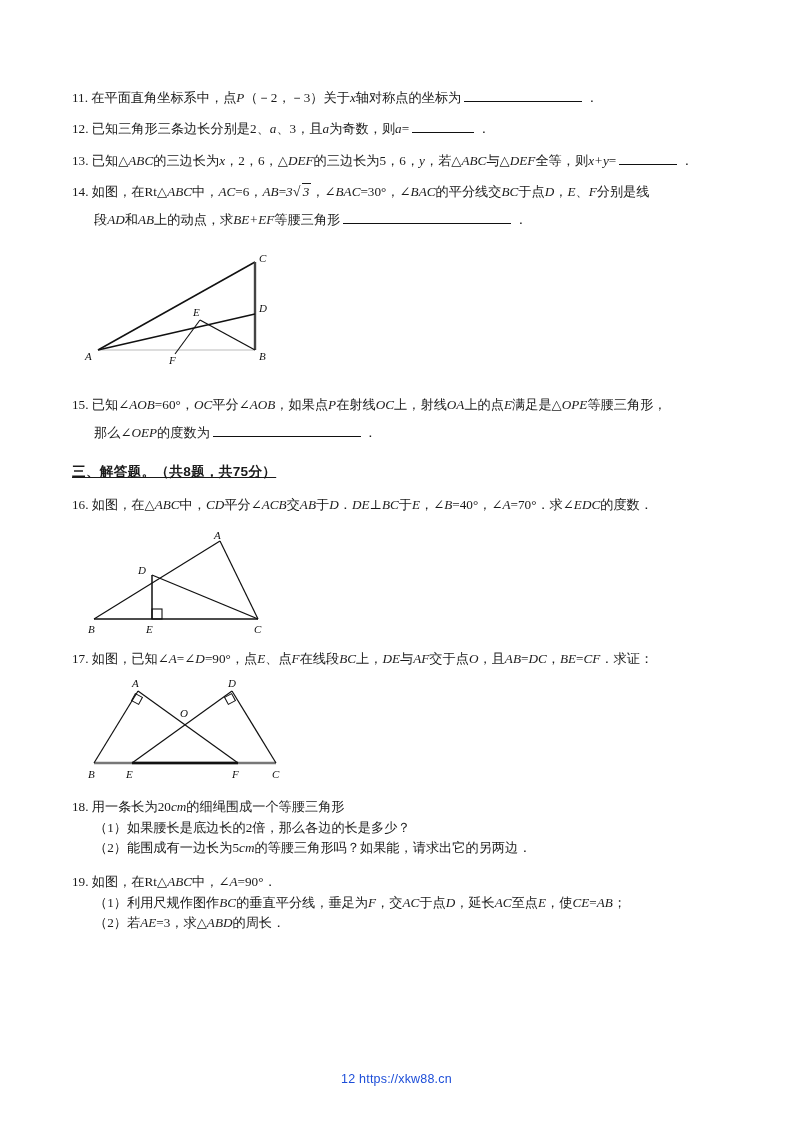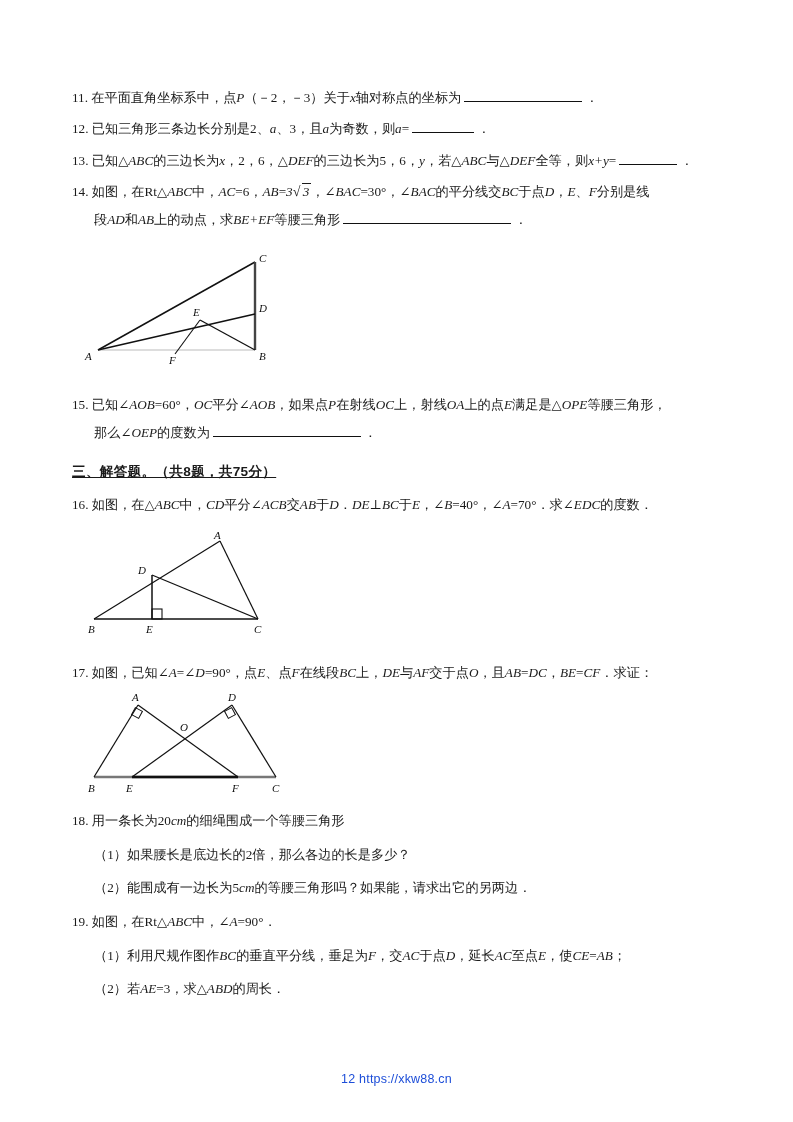--- a/index.html
+++ b/index.html
@@ -45,21 +45,20 @@
     display: inline;
   }
   .indent {
     display: block;
     padding-left: 22px;
     margin-top: 7px;
   }
   .sub {
     display: block;
     padding-left: 22px;
-    margin-top: 13px;
     font-size: 13.2px;
   }
   .mathit {
     font-style: italic;
     font-family: "Liberation Serif", serif;
   }
 
   
   .blank {
     display: inline-block;
@@ -210,21 +209,21 @@
         <line x1="72" y1="48" x2="72" y2="92" stroke="#111" stroke-width="1.5"></line>
         <rect x="72" y="82" width="10" height="10" fill="none" stroke="#111" stroke-width="1.1"></rect>
         <text x="134" y="12" font-size="11" font-style="italic" font-family="Liberation Serif, serif" fill="#111">A</text>
         <text x="8" y="106" font-size="11" font-style="italic" font-family="Liberation Serif, serif" fill="#111">B</text>
         <text x="174" y="106" font-size="11" font-style="italic" font-family="Liberation Serif, serif" fill="#111">C</text>
         <text x="58" y="47" font-size="11" font-style="italic" font-family="Liberation Serif, serif" fill="#111">D</text>
         <text x="66" y="106" font-size="11" font-style="italic" font-family="Liberation Serif, serif" fill="#111">E</text>
       </svg>
     </div>
 
-    <div class="q" style="margin-top:26px;margin-bottom:4px;">
+    <div class="q" style="margin-top:12px;margin-bottom:4px;">
       <span class="q-line">
         <span class="q-num">17.</span>
         <span>如图，已知∠</span><span class="mathit">A</span><span>=∠</span><span class="mathit">D</span><span>=90°，点</span><span class="mathit">E</span><span>、点</span><span class="mathit">F</span><span>在线段</span><span class="mathit">BC</span><span>上，</span><span class="mathit">DE</span><span>与</span><span class="mathit">AF</span><span>交于点</span><span class="mathit">O</span><span>，且</span><span class="mathit">AB</span><span>=</span><span class="mathit">DC</span><span>，</span><span class="mathit">BE</span><span>=</span><span class="mathit">CF</span><span>．求证：</span>
       </span>
     </div>
 
     <div class="figure">
       <svg width="250" height="108" viewBox="0 0 250 108">
 
         <line x1="14" y1="88" x2="196" y2="88" stroke="#777" stroke-width="2.6"></line>

